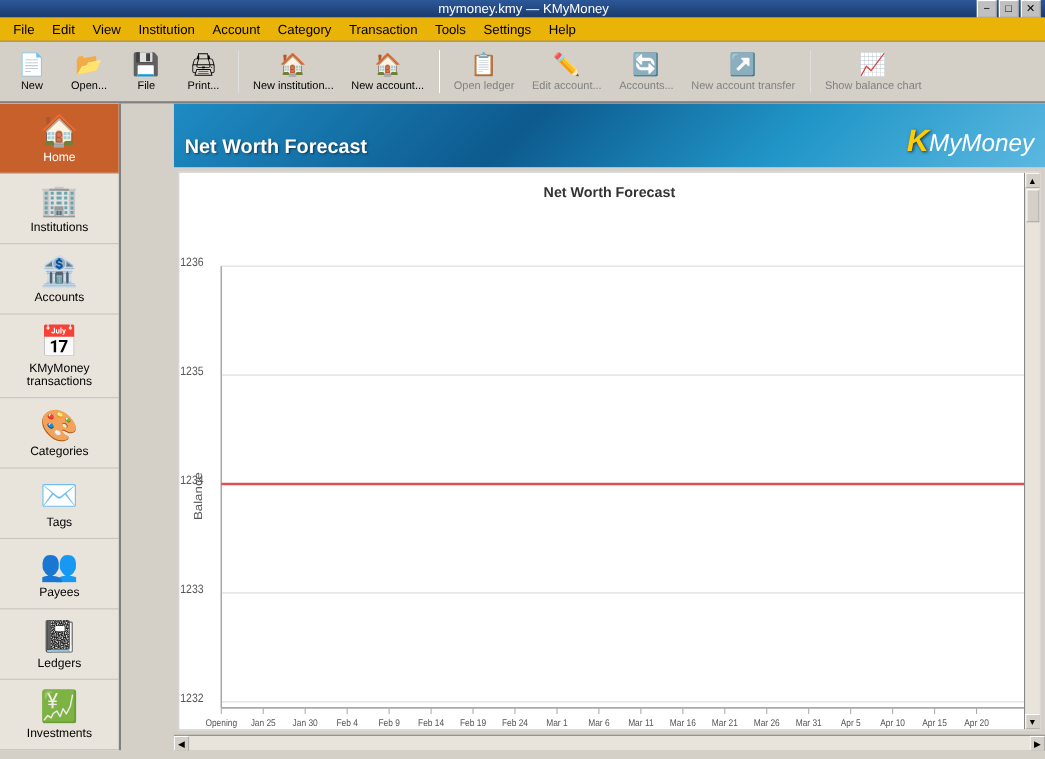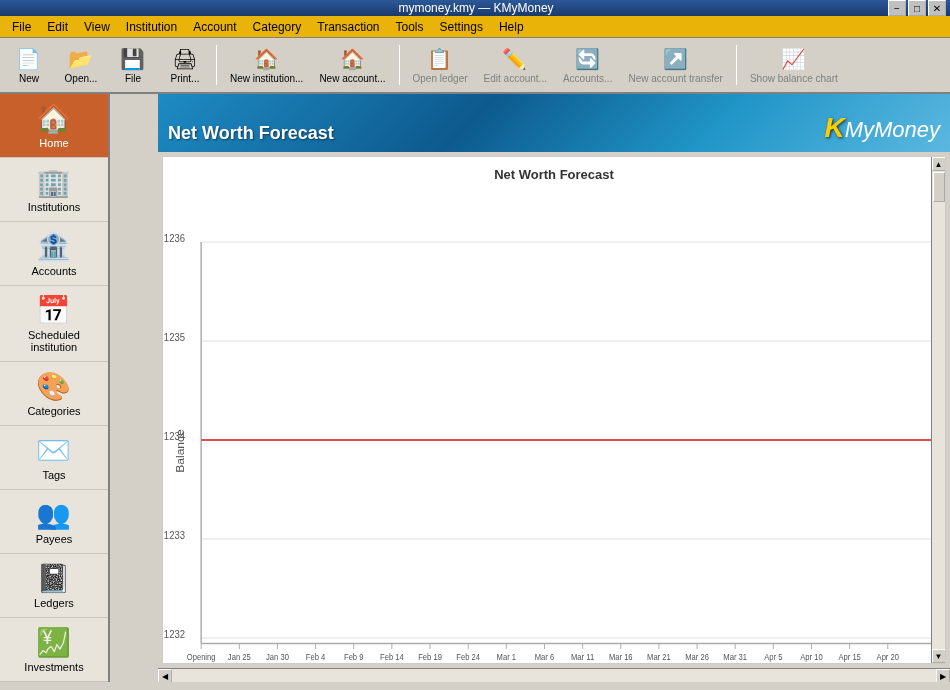--- a/index.html
+++ b/index.html
@@ -261,21 +261,21 @@
     <div class="sidebar-item">
       <div class="s-icon">🏢</div>
       <span>Institutions</span>
     </div>
     <div class="sidebar-item">
       <div class="s-icon">🏦</div>
       <span>Accounts</span>
     </div>
     <div class="sidebar-item">
       <div class="s-icon">📅</div>
-      <span>Scheduled institution</span>
+      <span>KMyMoney transactions</span>
     </div>
     <div class="sidebar-item">
       <div class="s-icon">🎨</div>
       <span>Categories</span>
     </div>
     <div class="sidebar-item">
       <div class="s-icon">✉️</div>
       <span>Tags</span>
     </div>
     <div class="sidebar-item">

